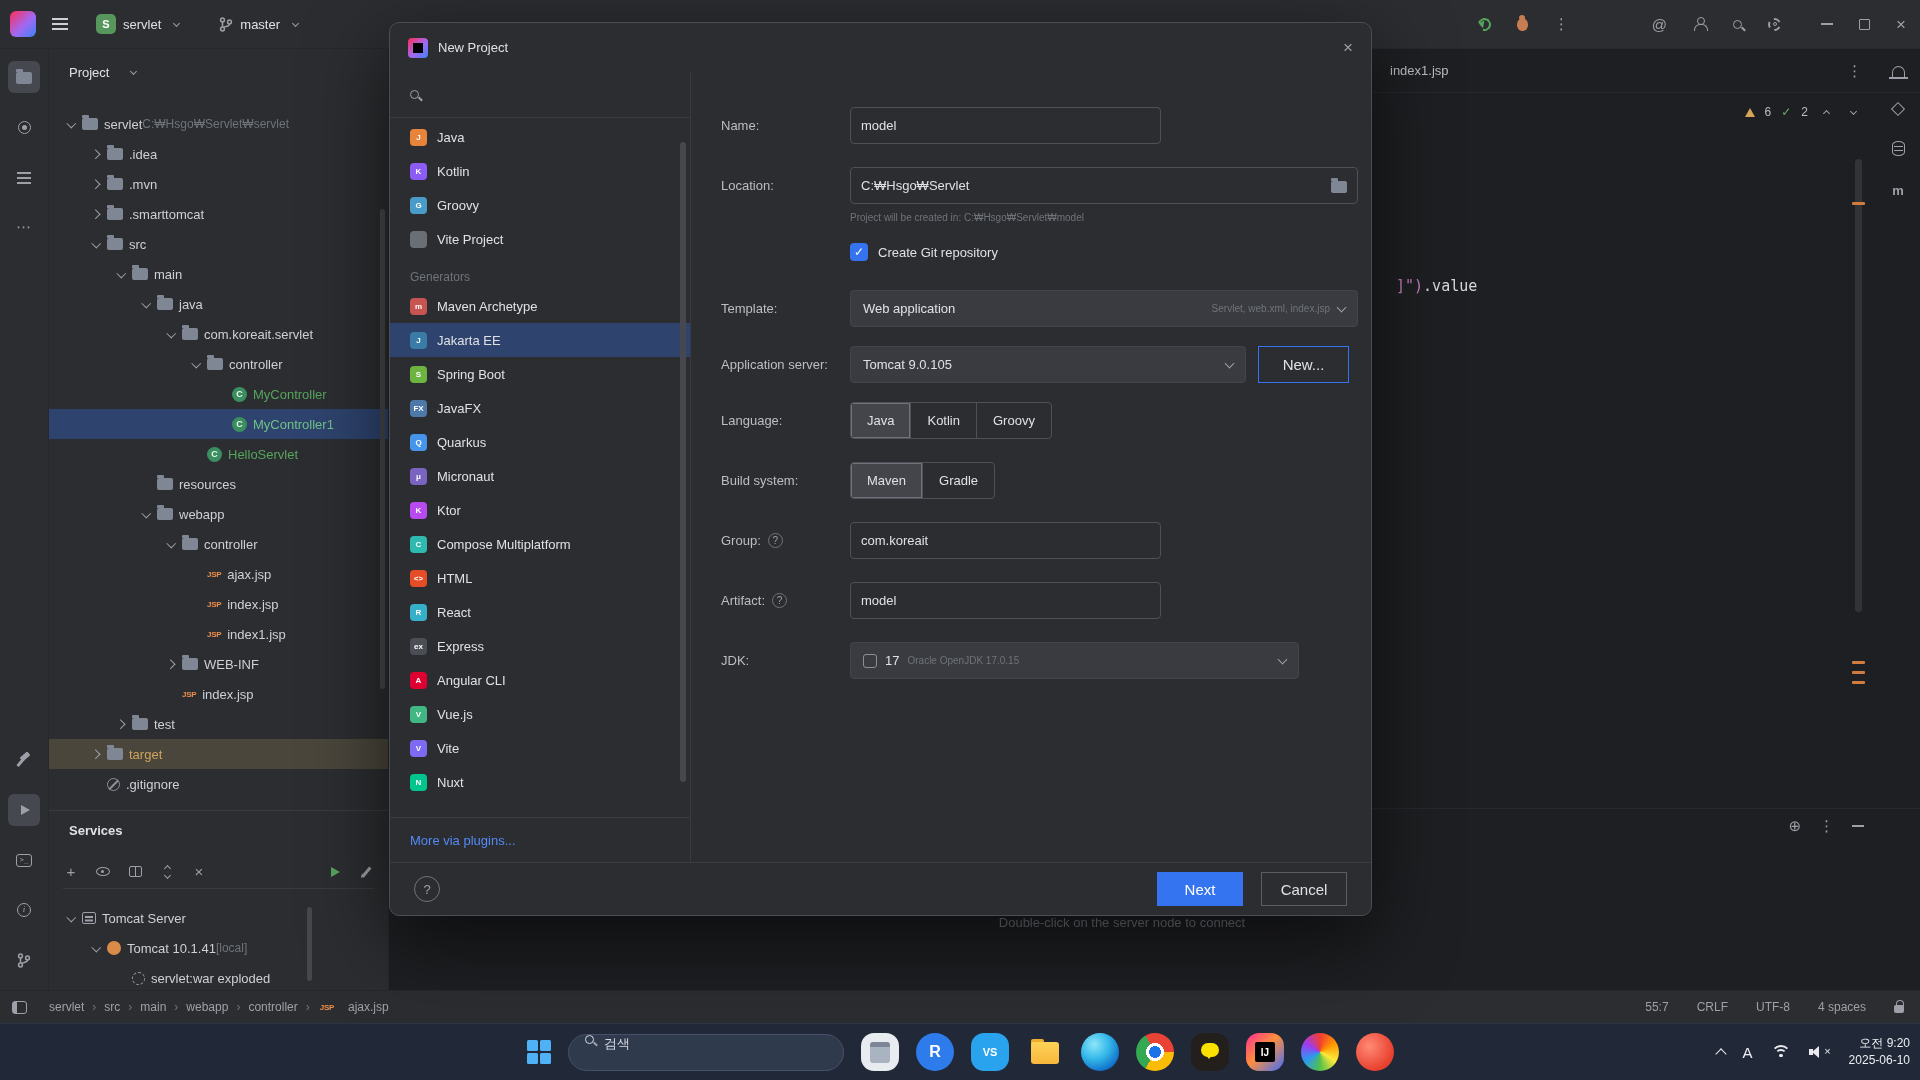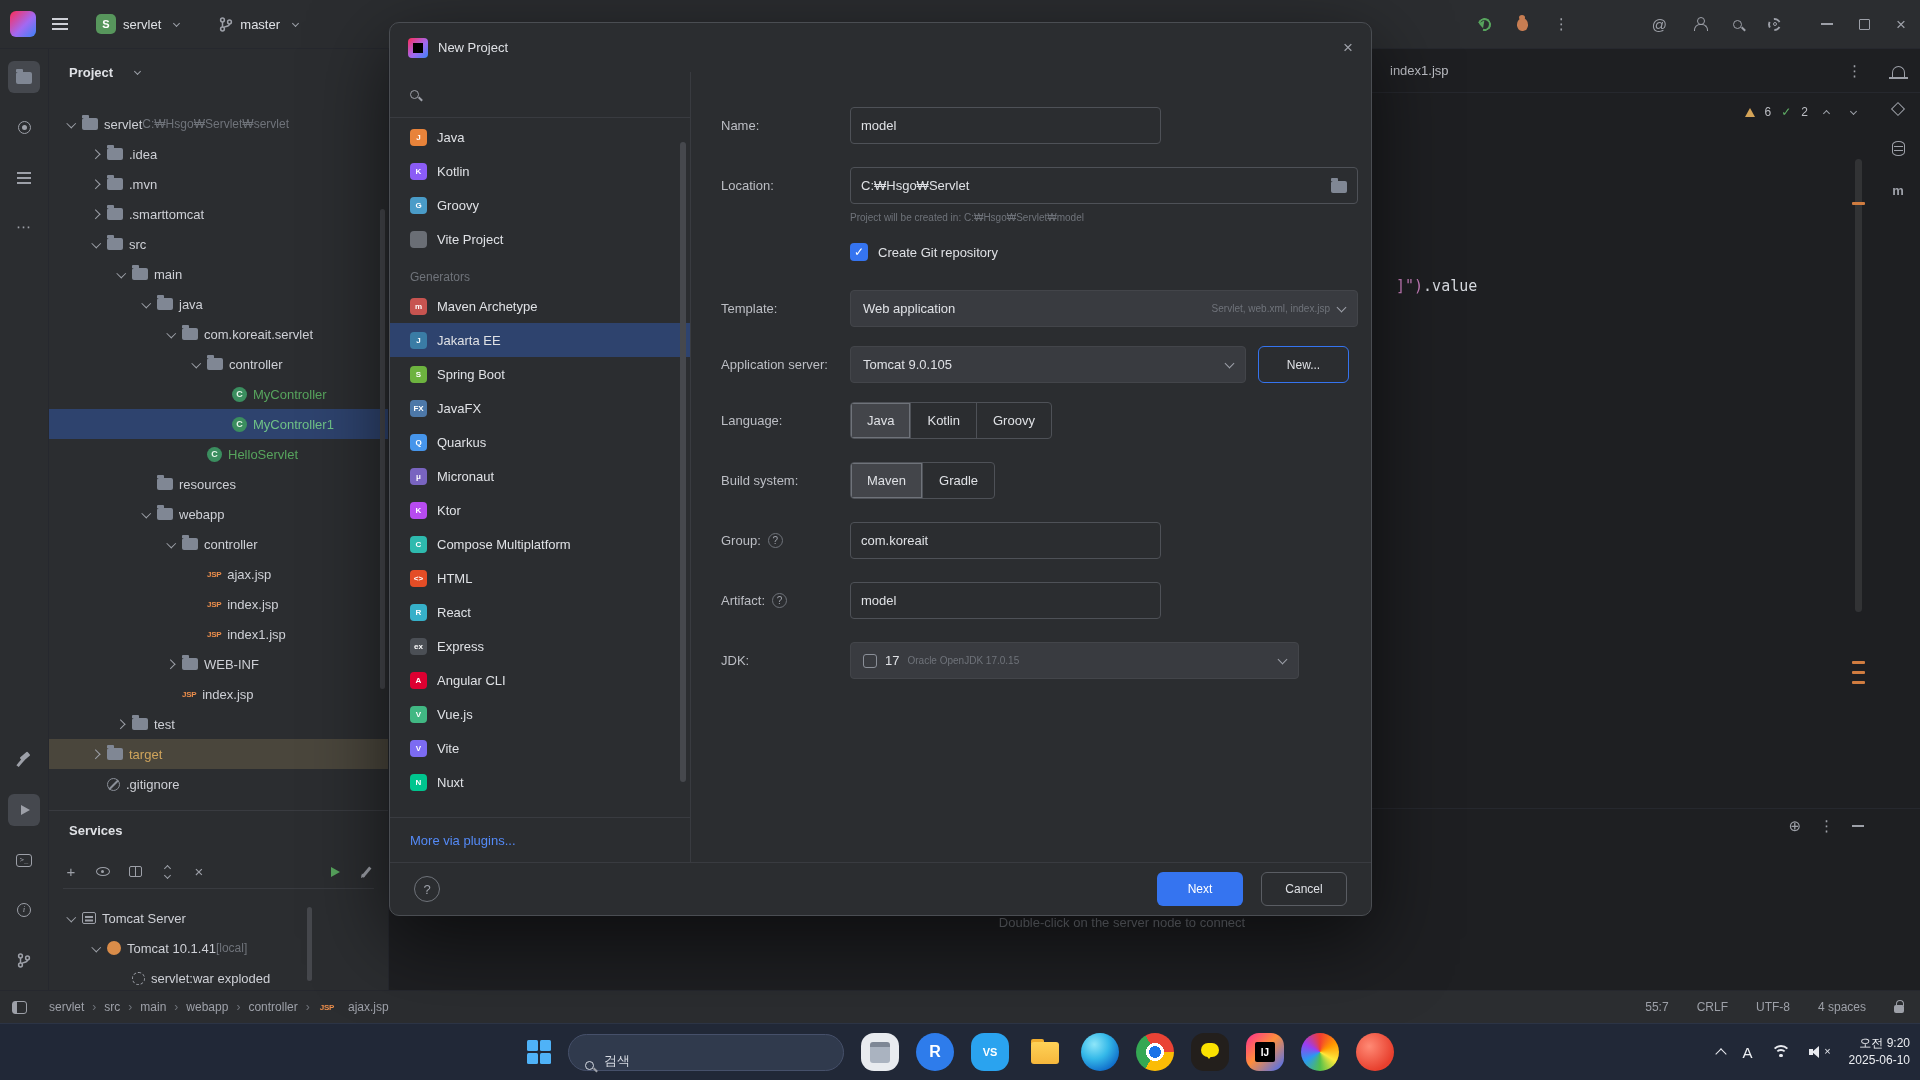--- a/index.html
+++ b/index.html
@@ -50,21 +50,21 @@
   .ic-hammer{position:relative;width:16px;height:16px}
   .ic-hammer::before{content:"";position:absolute;top:2px;left:4px;width:10px;height:5px;background:#9da0a8;border-radius:1px;transform:rotate(-40deg)}
   .ic-hammer::after{content:"";position:absolute;top:6px;left:3px;width:2.5px;height:9px;background:#9da0a8;transform:rotate(40deg)}
   .ic-play{width:0;height:0;border-left:9px solid #9da0a8;border-top:5.5px solid transparent;border-bottom:5.5px solid transparent;margin-left:2px}
   .ic-play.green{border-left-color:#57a45d}
   .ic-term{width:16px;height:13px;border:1.6px solid #9da0a8;border-radius:3px;color:#9da0a8;font-size:7px;line-height:10px;text-align:center;font-family:"DejaVu Sans Mono",monospace}
   .ic-info{width:14px;height:14px;border:1.6px solid #9da0a8;border-radius:50%;color:#9da0a8;font-size:9px;text-align:center;line-height:11px;font-style:italic;font-family:"Liberation Serif",serif}
 
   
   .proj{position:absolute;left:49px;top:49px;bottom:33px;width:340px;background:#2b2d30;border-right:1px solid #26282e;overflow:hidden}
-  .phead{position:absolute;left:20px;top:16px;display:flex;align-items:center;gap:16px;font-weight:700;color:#dfe1e5}
+  .phead{position:absolute;left:20px;top:16px;display:flex;align-items:center;gap:16px;font-weight:400;color:#dfe1e5}
   .ptree{position:absolute;left:0;right:0;top:60px}
   .trow{height:30px;display:flex;align-items:center;white-space:nowrap;overflow:hidden}
   .trow.sel{background:#2e436e}
   .trow.warm{background:#4a463c}
   .ticon{flex:0 0 auto;margin:0 6px 0 2px;display:inline-flex;align-items:center;justify-content:center}
   .ic-class{width:15px;height:15px;border-radius:50%;background:#3b8e5f;color:#e8f6ec;font-size:9px;font-weight:bold;line-height:15px;text-align:center}
   .ic-jsp{font-size:8px;font-weight:bold;color:#ec8e4c;letter-spacing:-.3px}
   .ic-ignore{width:13px;height:13px;border:1.5px solid #8a8f98;border-radius:50%;position:relative}
   .ic-ignore::after{content:"";position:absolute;left:-1px;top:5px;width:13px;height:1.5px;background:#8a8f98;transform:rotate(-45deg)}
   .ic-server{width:14px;height:12px;border:1.6px solid #9da0a8;border-radius:2px;position:relative}
@@ -148,33 +148,33 @@
   .spacer{flex:1}
   .chevd{width:7px;height:7px;border-right:1.6px solid #9da0a8;border-bottom:1.6px solid #9da0a8;transform:rotate(45deg);margin-top:-3px}
   .qicon{width:15px;height:15px;border:1px solid #6f737a;border-radius:50%;color:#9da0a8;font-size:10px;display:inline-flex;align-items:center;justify-content:center}
   .chk{width:18px;height:18px;border-radius:4px;background:#3574f0;color:#fff;font-size:12px;display:flex;align-items:center;justify-content:center}
   .gitrow{position:absolute;display:flex;align-items:center;gap:10px;height:30px;color:#dfe1e5}
   .segwrap{position:absolute;display:flex;border:1px solid #4e5157;border-radius:4px;overflow:hidden;height:37px}
   .seg{line-height:35px;padding:0 16px;color:#dfe1e5;border-right:1px solid #4e5157}
   .seg:last-child{border-right:none}
   .seg.on{background:#43454a;box-shadow:inset 0 0 0 1px #6f737a}
   .ic-jdk{width:14px;height:14px;border:1.5px solid #8a8f98;border-radius:3px}
-  .btn{height:34px;border-radius:6px;display:inline-flex;align-items:center;justify-content:center;font-size:12px}
+  .btn{height:34px;border-radius:0;display:inline-flex;align-items:center;justify-content:center;font-size:15px}
   .btn.primary{background:#3574f0;color:#fff;width:86px}
   .btn.ghost{border:1px solid #5a5d63;color:#dfe1e5;width:86px}
   .btn.blueb{position:absolute;border:1px solid #3574f0;color:#dfe1e5;width:91px;height:37px}
   .dlg-footer{position:absolute;left:0;right:0;bottom:0;height:53px;border-top:1px solid #393b40;display:flex;align-items:center;gap:18px;padding:0 24px}
   .help{width:26px;height:26px;border:1px solid #6f737a;border-radius:50%;color:#9da0a8;display:flex;align-items:center;justify-content:center}
 
   
   .taskbar{position:absolute;left:0;right:0;bottom:0;height:57px;background:#212837;border-top:1px solid #2c3445;z-index:30}
   .tb-center{position:absolute;left:527px;top:0;bottom:0;display:flex;align-items:center;gap:17px}
   .tstart{display:grid;grid-template-columns:11px 11px;grid-template-rows:11px 11px;gap:2px}
   .tstart i{background:#4fb2f7;border-radius:1.5px}
-  .tsearch{width:276px;height:37px;border-radius:19px;background:#303a4d;border:1px solid #46506a;display:flex;align-items:flex-end;gap:10px;padding:0 16px;color:#d6dae2}
+  .tsearch{width:276px;height:37px;border-radius:19px;background:#303a4d;border:1px solid #46506a;display:flex;align-items:flex-start;gap:10px;padding:0 16px;color:#d6dae2}
   .tapp{width:38px;height:38px;border-radius:13px;position:relative;display:flex;align-items:center;justify-content:center}
   .tglyph{position:relative;z-index:1;color:#fff;font-weight:bold}
   .a-window{background:#e8ebef}.a-window::after{content:"";width:20px;height:16px;background:#aab3c0;border-radius:3px;border-top:5px solid #7e8795}
   .a-r{background:#2e7ceb;border-radius:50%}.a-r .tglyph{font-size:16px}
   .a-vscode{background:#2aa3ef}.a-vscode .tglyph{font-size:11px}
   .a-folder::before{content:"";position:absolute;top:6px;left:5px;width:13px;height:5px;background:#f0ad2e;border-radius:2px 2px 0 0}
   .a-folder::after{content:"";position:absolute;inset:9px 5px 7px 5px;background:linear-gradient(#ffd257,#f6b73c);border-radius:3px}
   .a-edge{border-radius:50%;background:radial-gradient(circle at 35% 30%,#8ee6f9,#35b9e9 40%,#0d68c8 80%)}
   .a-chrome{border-radius:50%;background:radial-gradient(circle,#1a73e8 0 6px,#ffffff 6px 9px,transparent 9px),conic-gradient(from -30deg,#ea4335 0 120deg,#fbbc05 0 240deg,#34a853 0 360deg)}
   .a-kakao{background:#231f1c}

